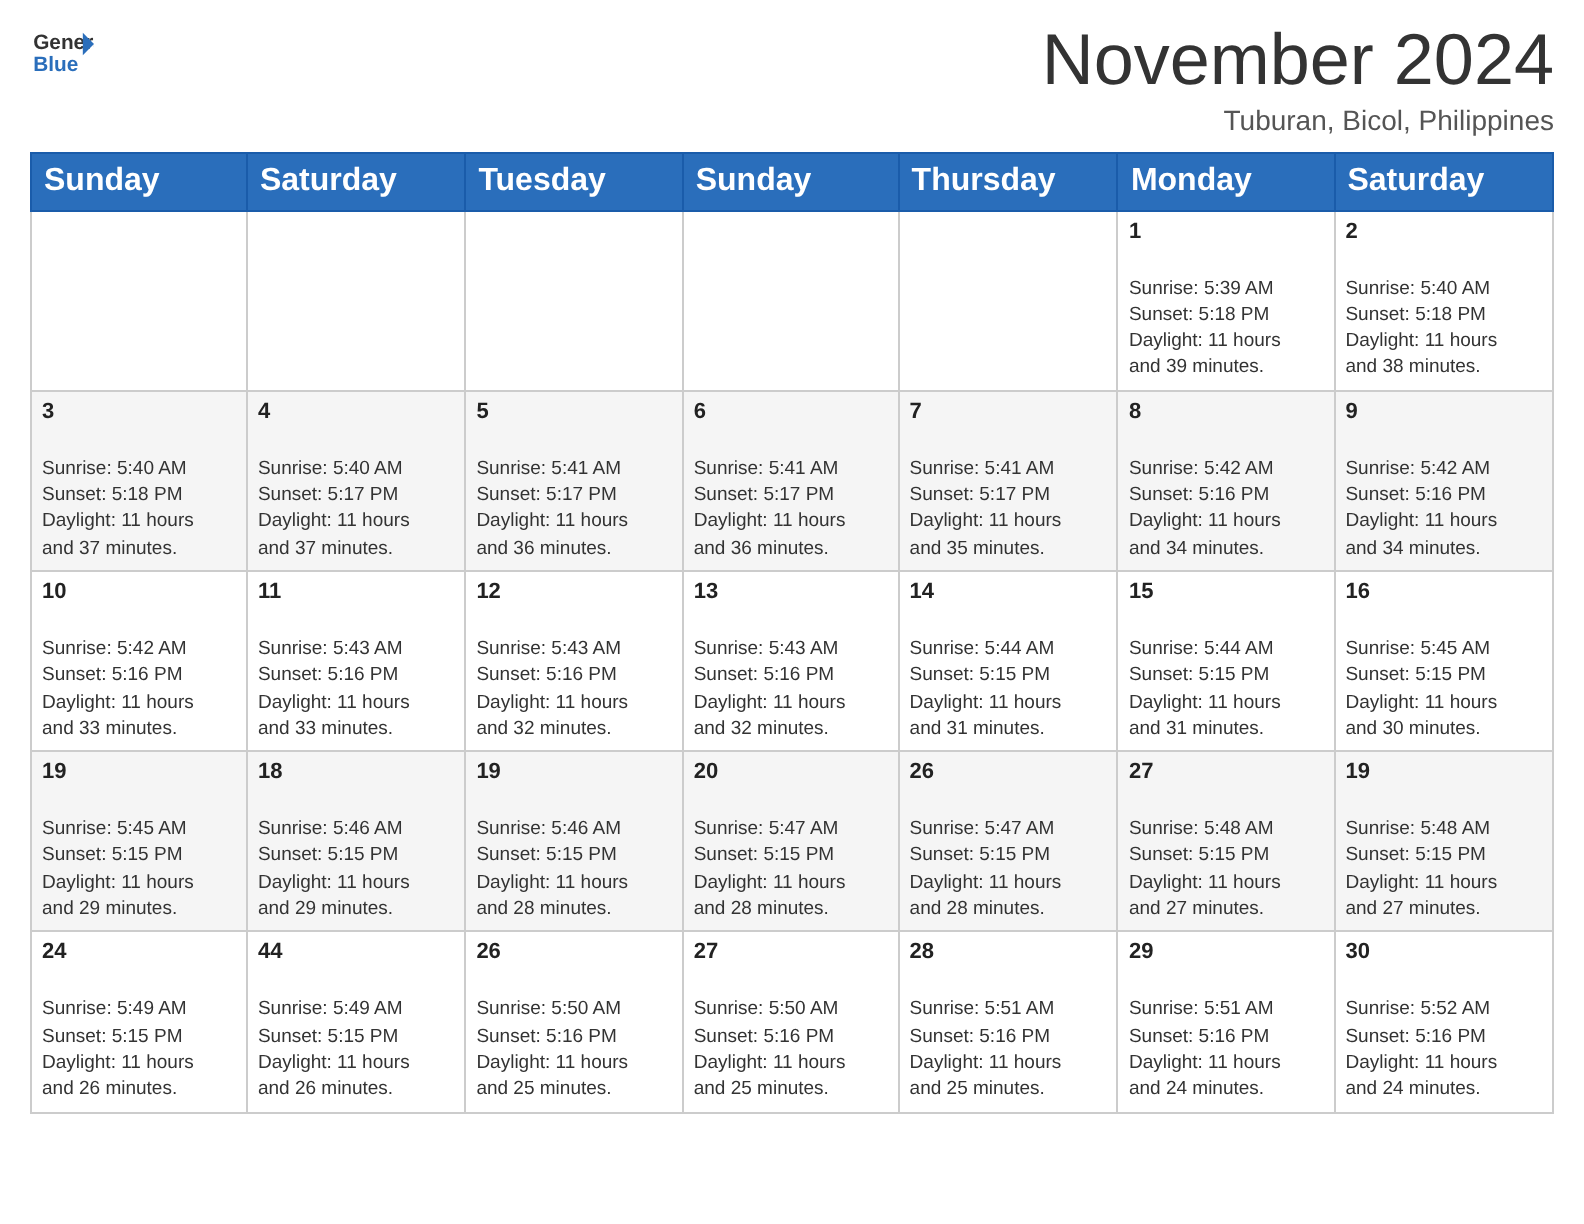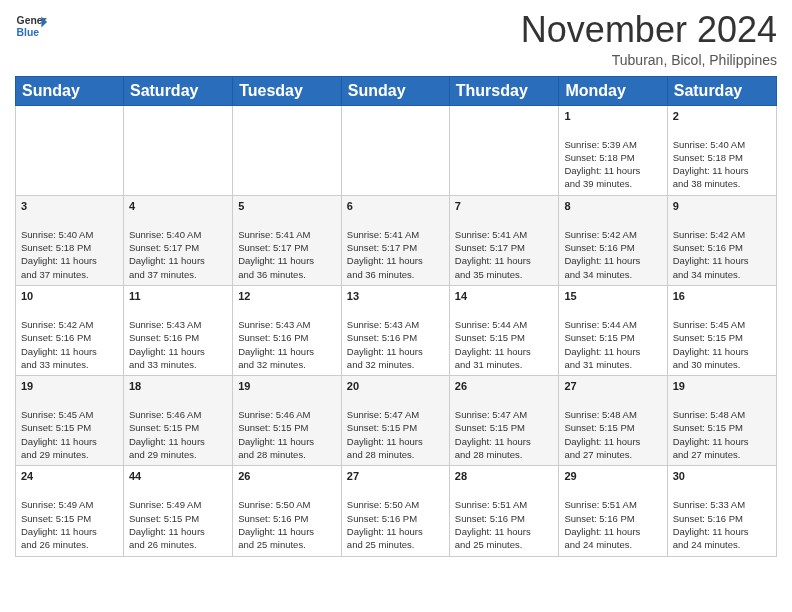--- a/index.html
+++ b/index.html
@@ -331,21 +331,21 @@
           </td>
           <td>
             <span class="day-number">29</span>
             <div class="day-info" style="white-space: pre-line;">Sunrise: 5:51 AM
 Sunset: 5:16 PM
 Daylight: 11 hours
 and 24 minutes.</div>
           </td>
           <td>
             <span class="day-number">30</span>
-            <div class="day-info" style="white-space: pre-line;">Sunrise: 5:33 AM
+            <div class="day-info" style="white-space: pre-line;">Sunrise: 5:52 AM
 Sunset: 5:16 PM
 Daylight: 11 hours
 and 24 minutes.</div>
           </td>
         </tr>
       </tbody>
   </table>
 </div>
 
 </body></html>

